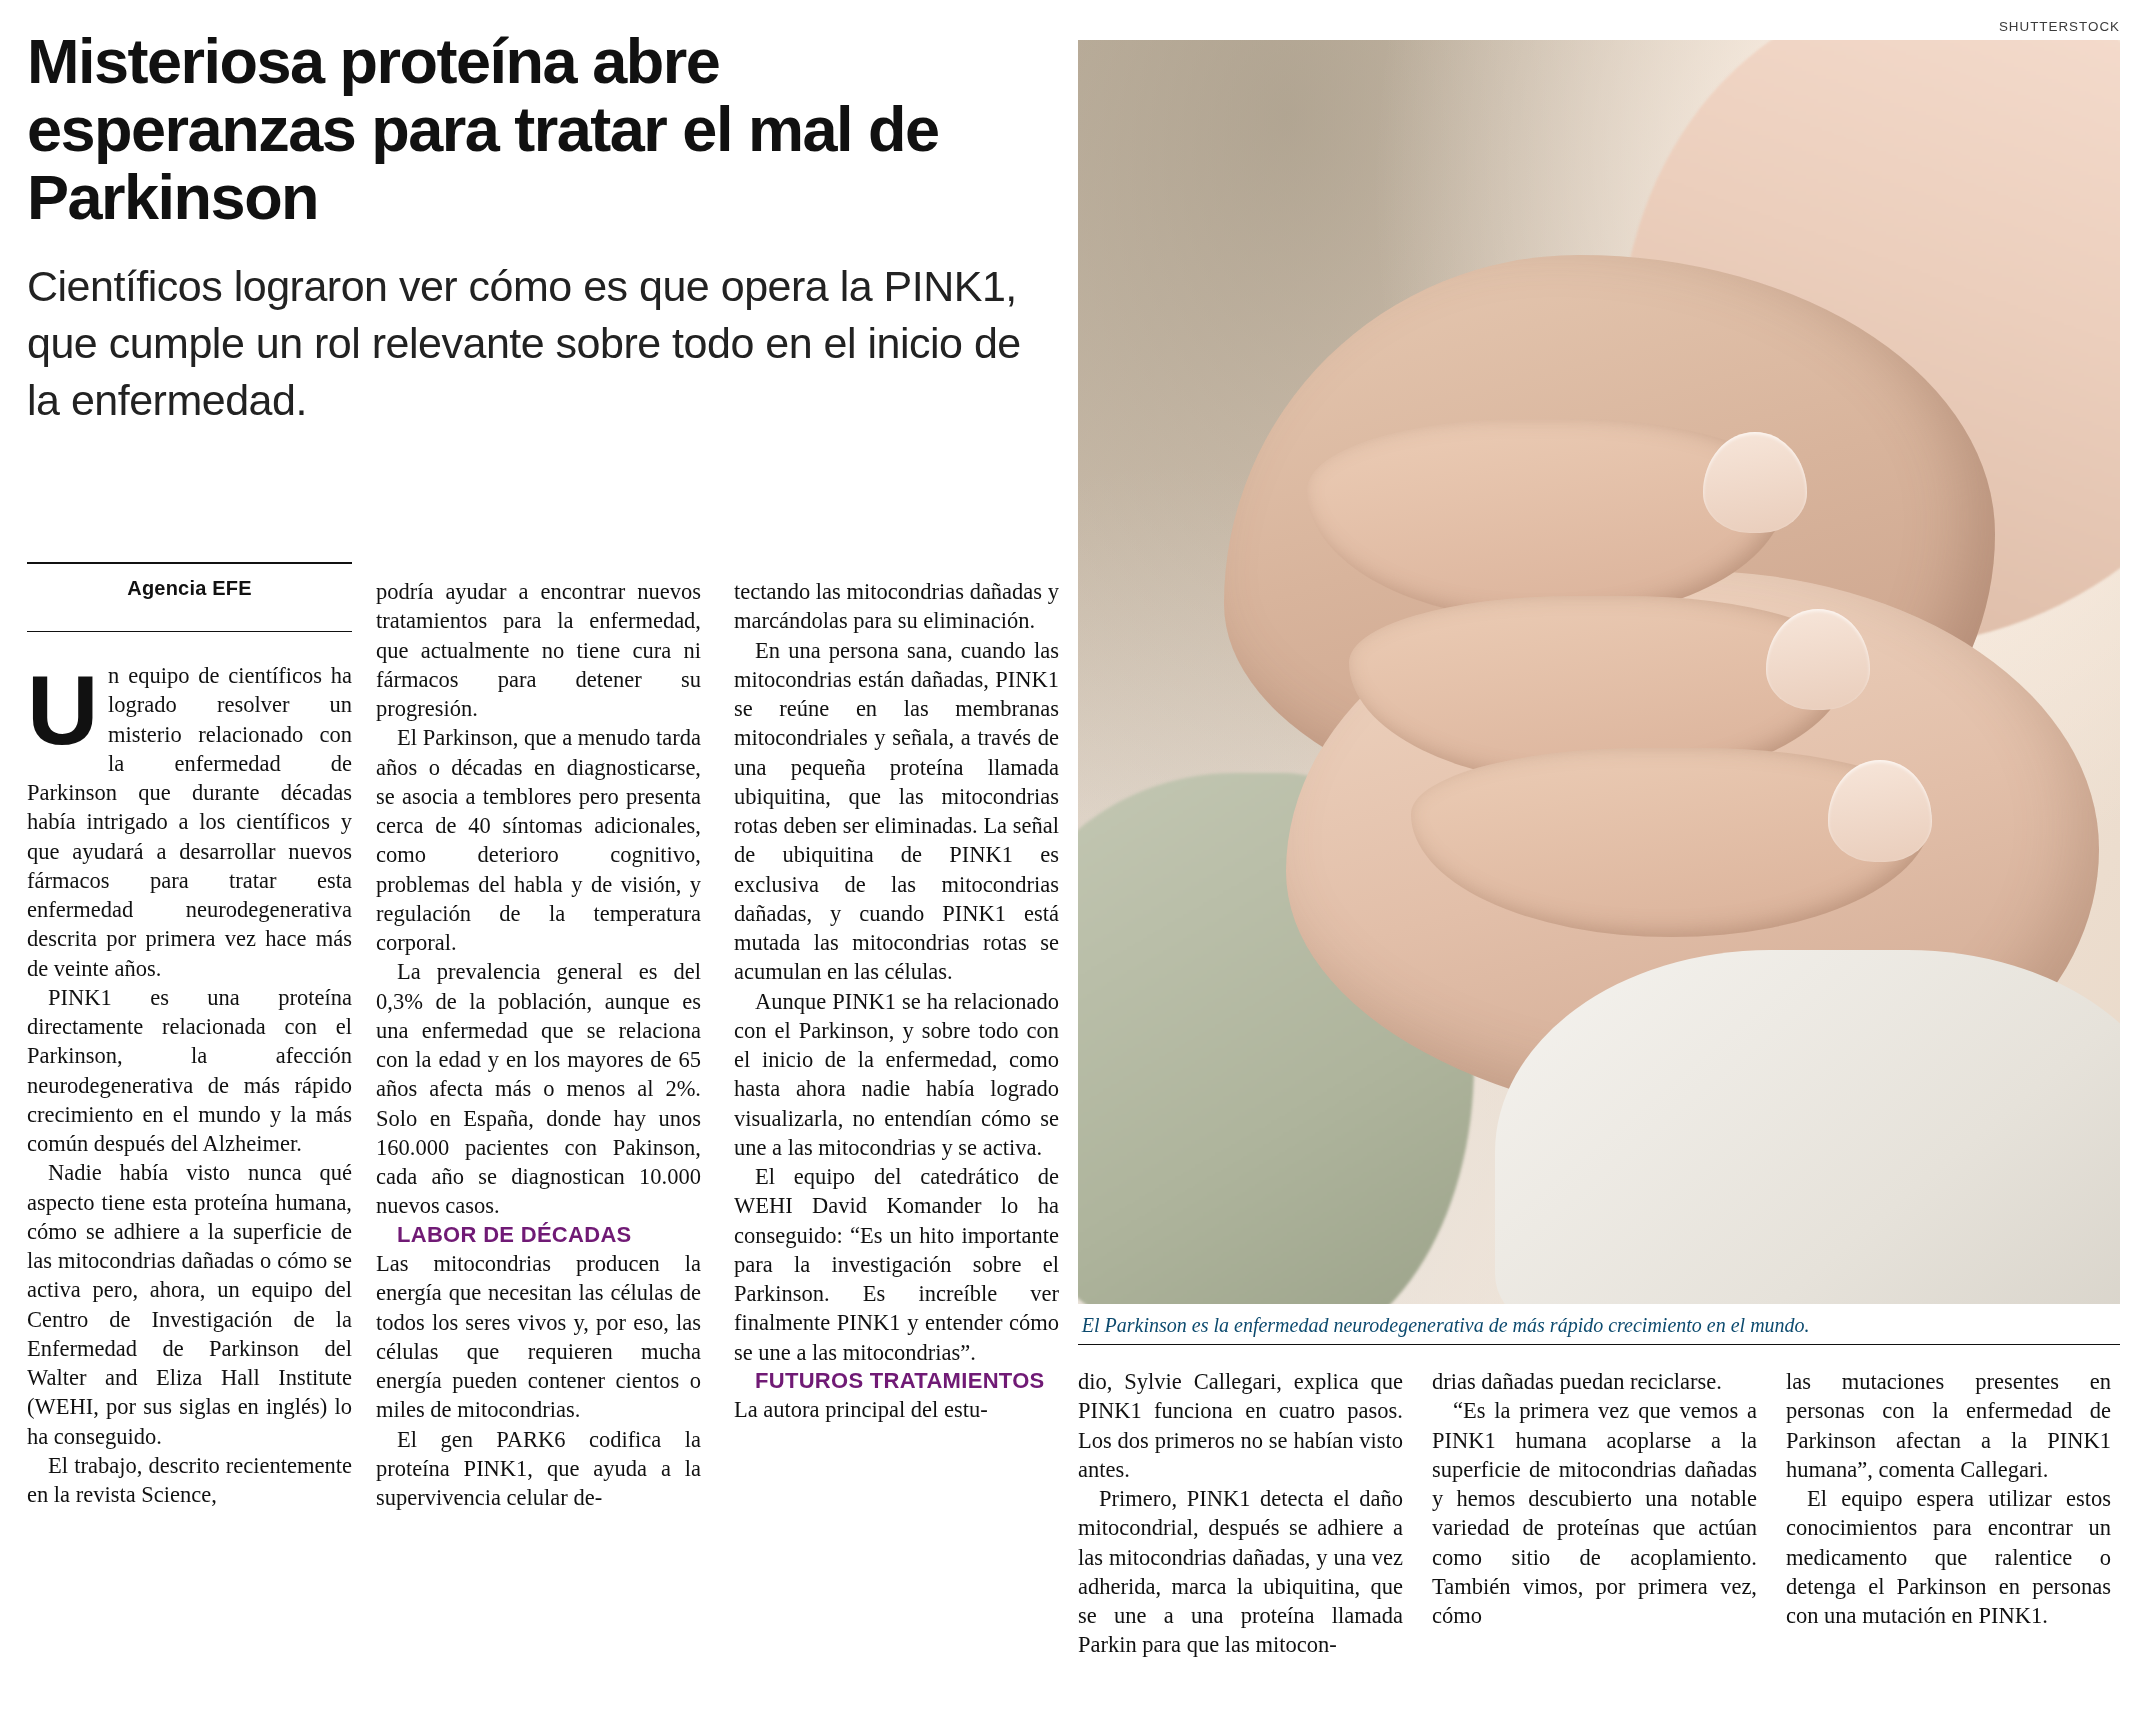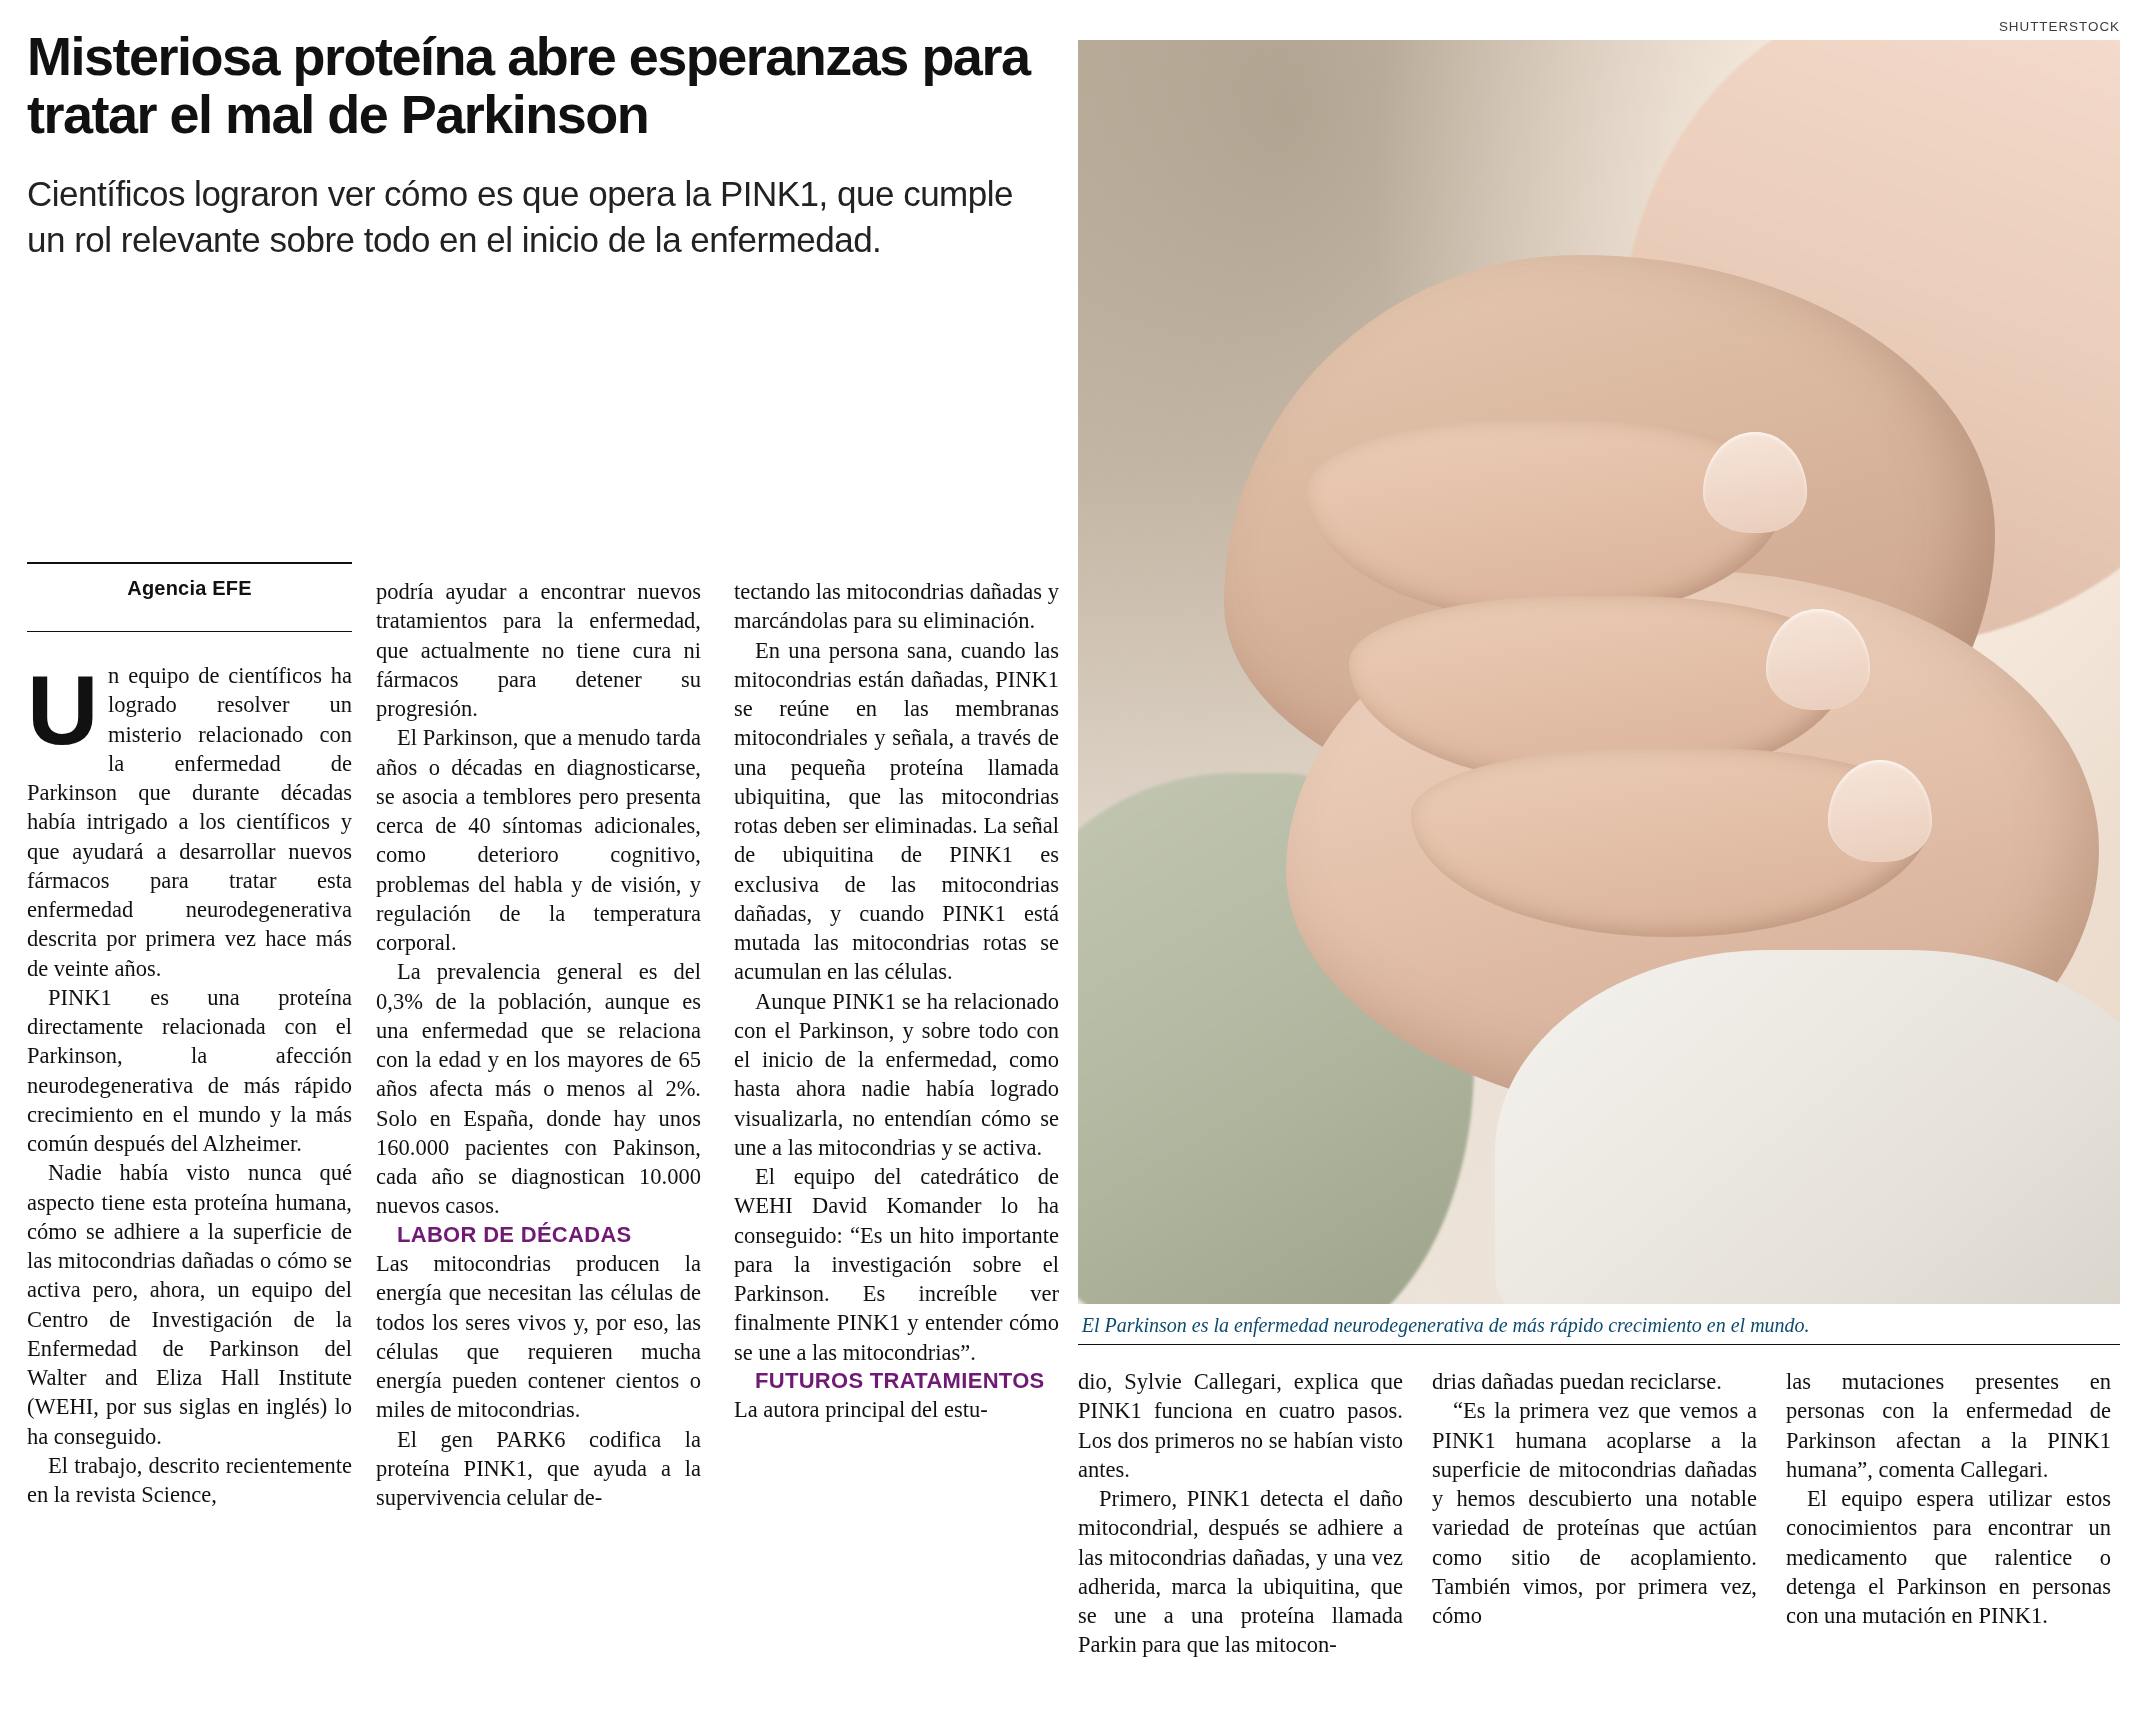--- a/index.html
+++ b/index.html
@@ -24,29 +24,29 @@
   
   .headline-block {
     position: absolute;
     left: 27px;
     top: 27px;
     width: 1030px;
   }
   .headline {
     font-family: "Liberation Sans", sans-serif;
     font-weight: bold;
-    font-size: 54px;
+    font-size: 63px;
     line-height: 1.08;
     letter-spacing: -1.5px;
     color: #111;
     margin: 0;
   }
   .subhead {
     font-family: "Liberation Sans", sans-serif;
-    font-size: 35px;
+    font-size: 43px;
     line-height: 1.32;
     color: #222;
     margin-top: 27px;
     letter-spacing: -0.5px;
   }
 
   
   .photo-wrap {
     position: absolute;
     left: 1078px;

